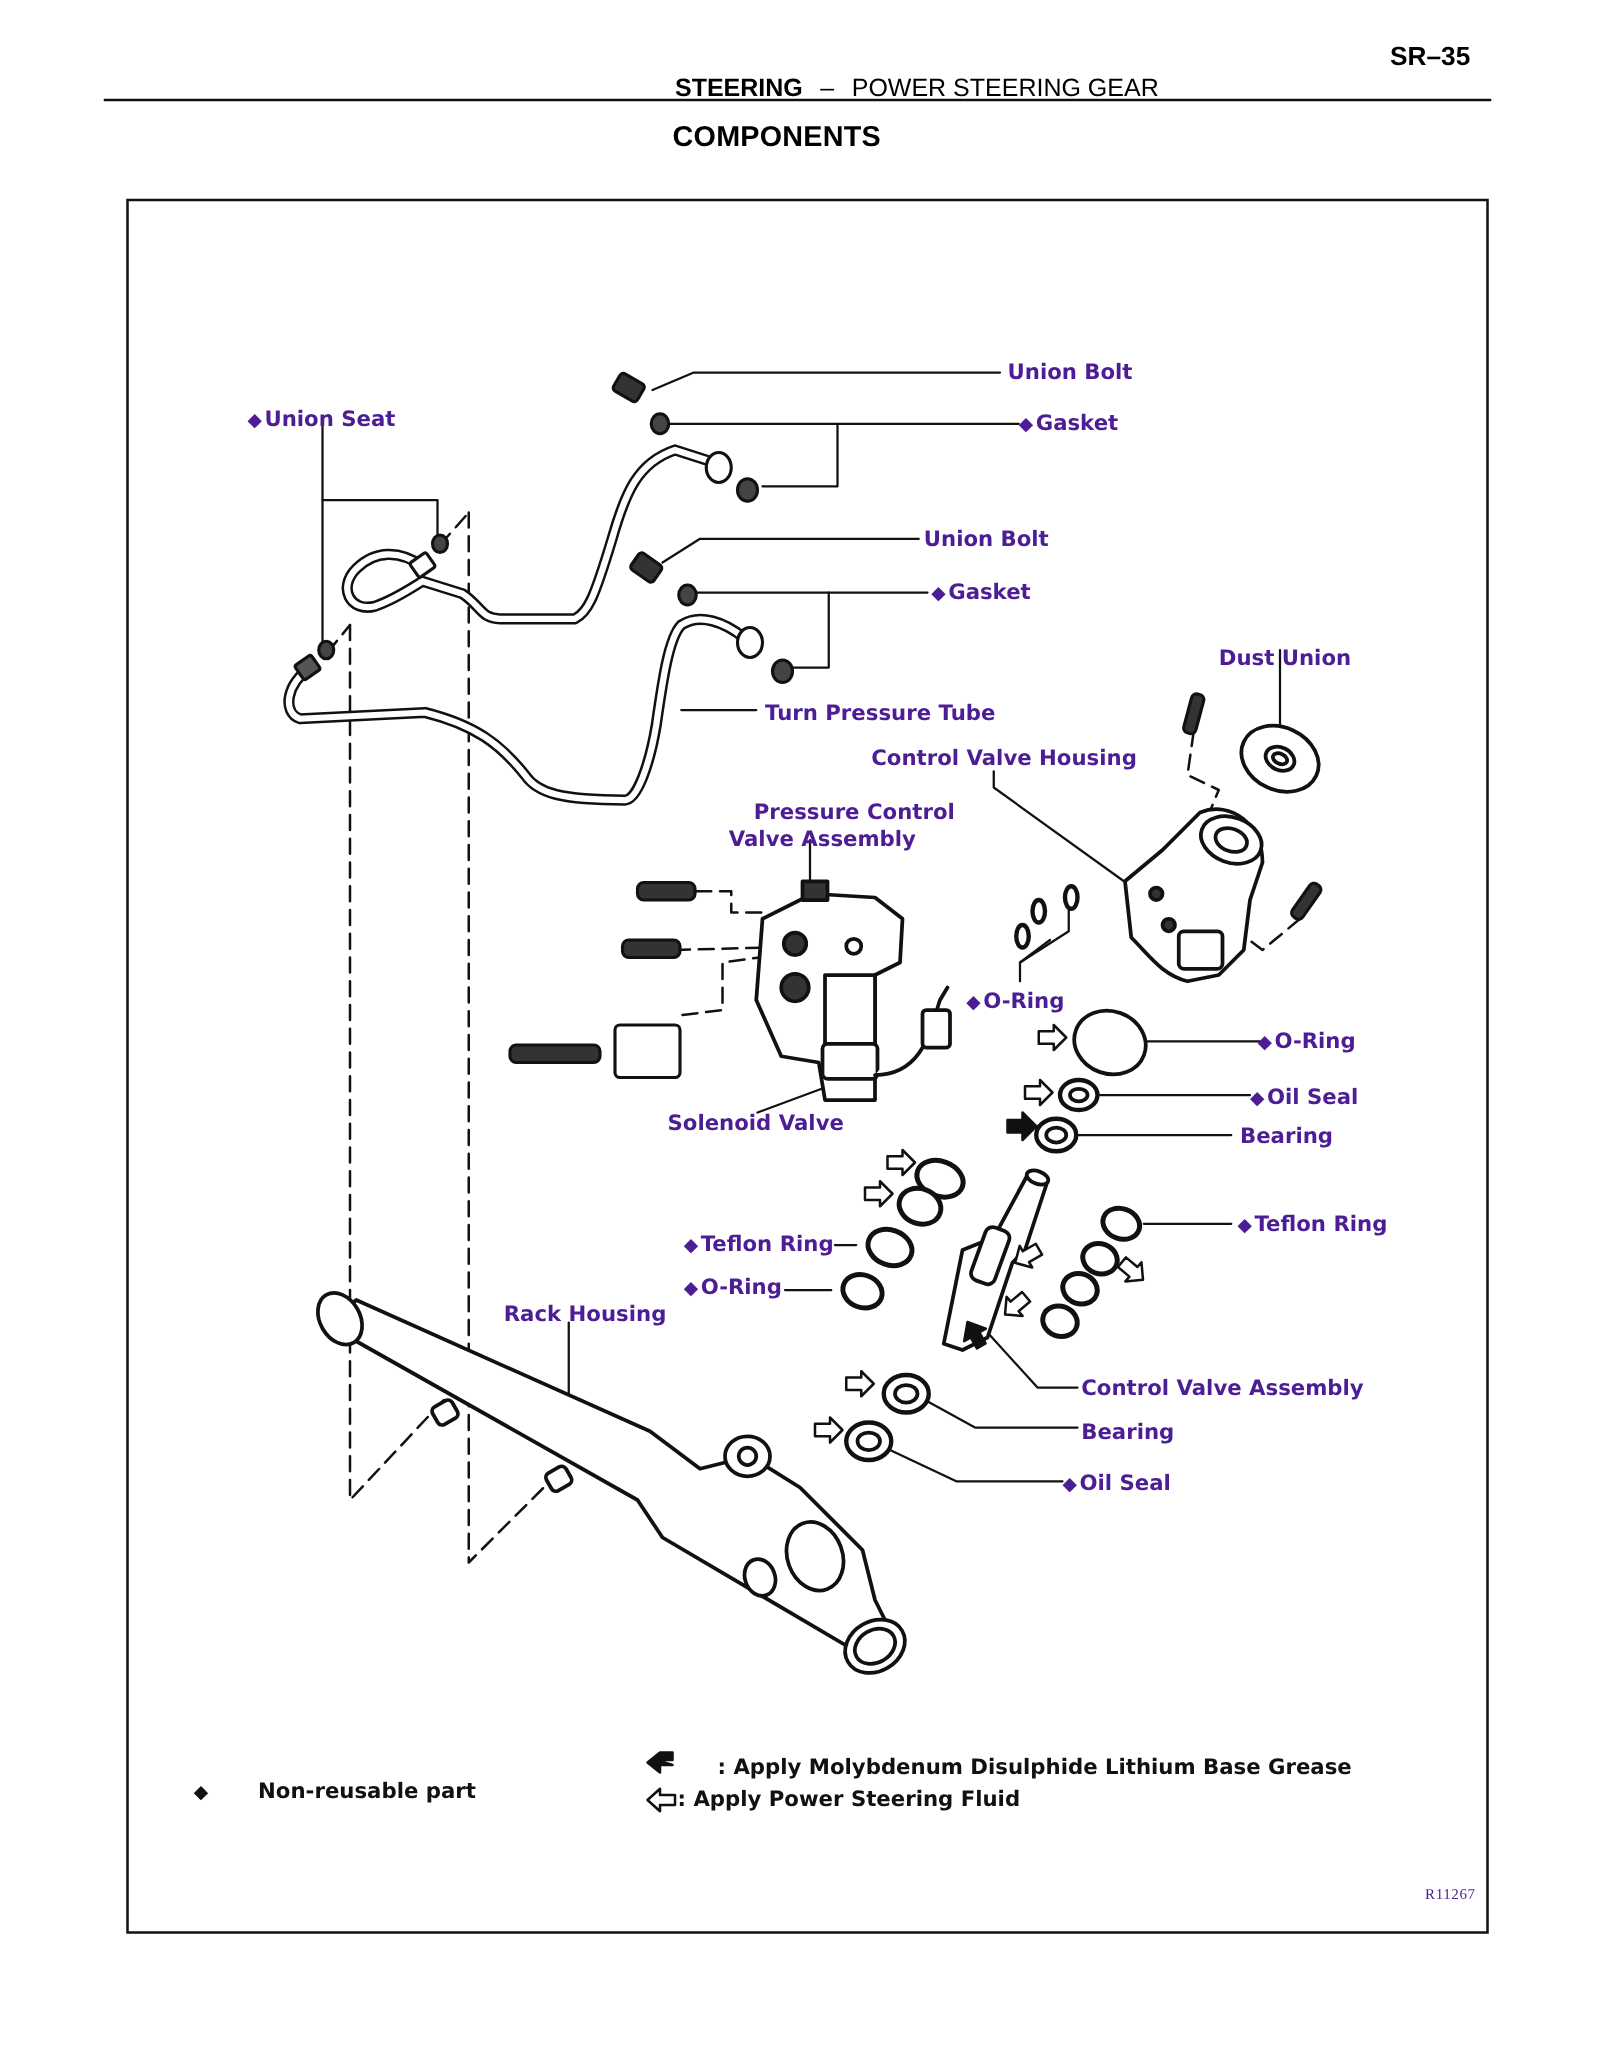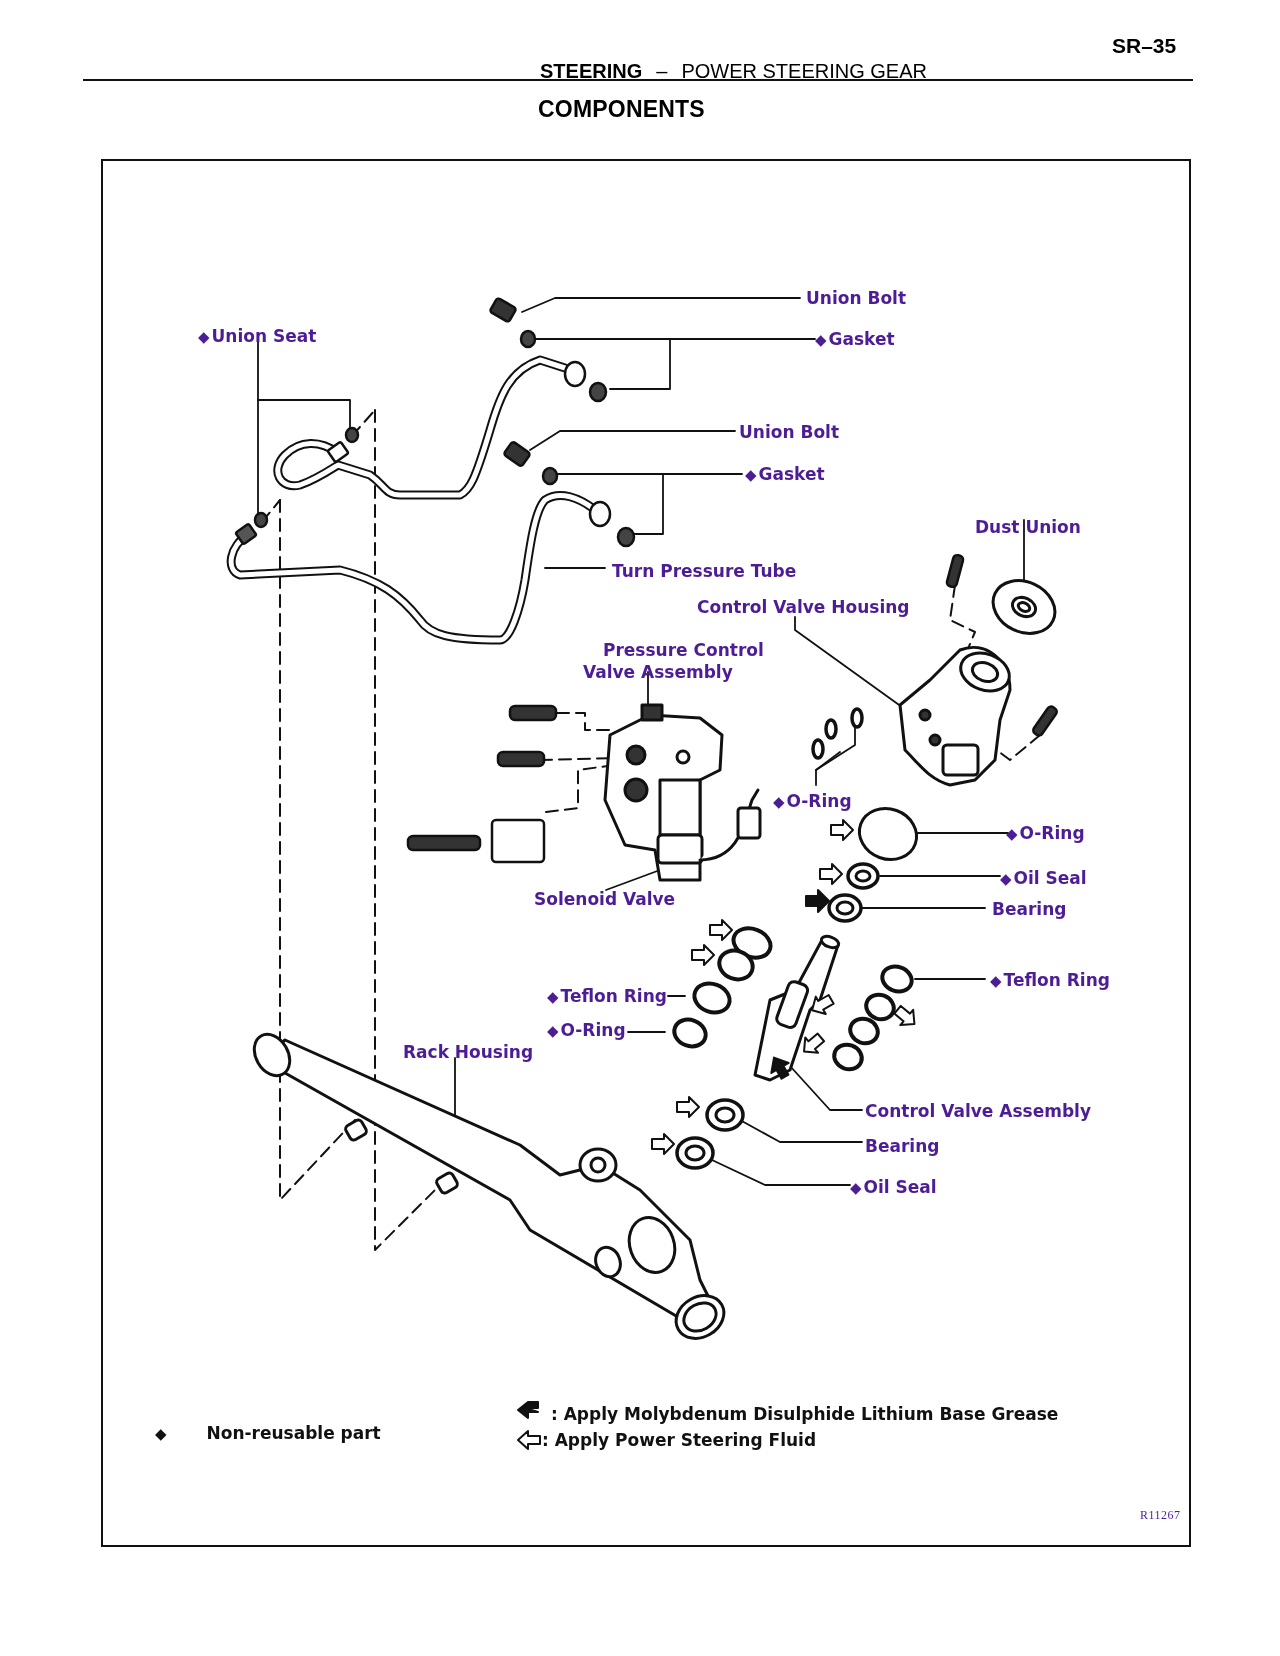--- a/index.html
+++ b/index.html
@@ -214,16 +214,16 @@
 <div class="lbl" style="left:990px;top:972px;"><span class="dia">◆</span><span>Teflon Ring</span></div>
 <div class="lbl" style="left:403px;top:1044px;">Rack Housing</div>
 <div class="lbl" style="left:865px;top:1103px;text-align:center;">Control Valve Assembly</div>
 <div class="lbl" style="left:865px;top:1138px;">Bearing</div>
 <div class="lbl" style="left:850px;top:1179px;"><span class="dia">◆</span><span>Oil Seal</span></div>
 
 <div class="legend" style="left:155px;top:1425px;">
   <span style="font-size:15px;">◆</span>
   <span style="margin-left:34px;">Non-reusable part</span>
 </div>
-<div class="legend" style="left:551px;top:1406px;">: Apply Molybdenum Disulphide Lithium Base Grease</div>
+<div class="legend" style="left:574px;top:1406px;">: Apply Molybdenum Disulphide Lithium Base Grease</div>
 <div class="legend" style="left:542px;top:1432px;">: Apply Power Steering Fluid</div>
 
 <div class="abs" id="figure-code">R11267</div>
 
 </body></html>

